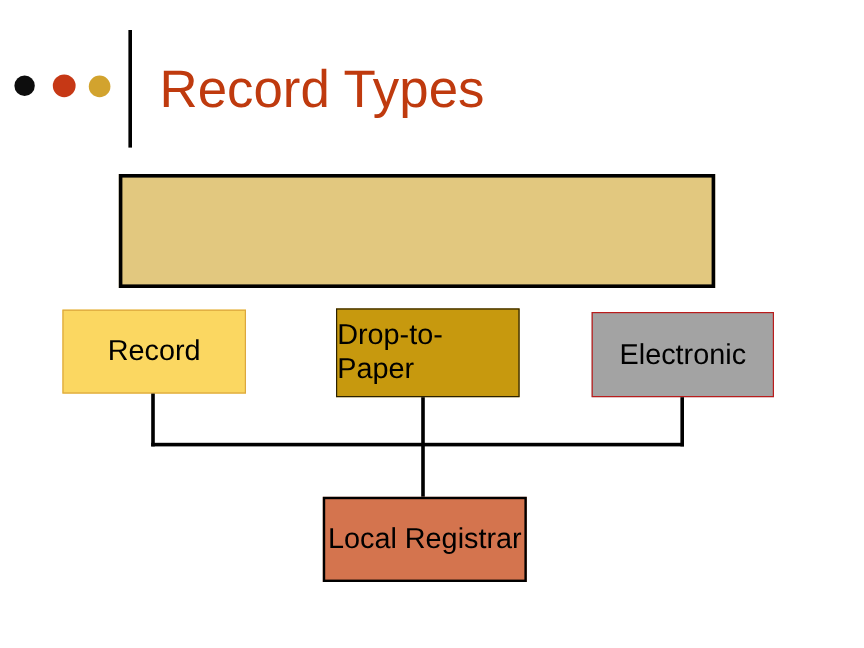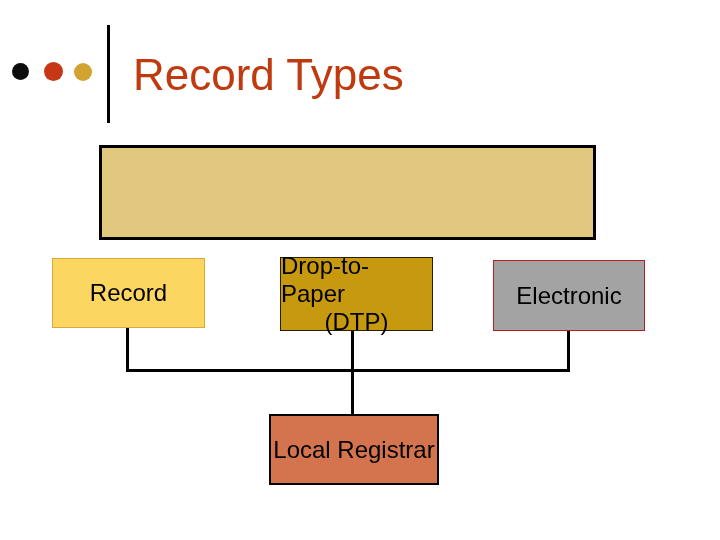--- a/index.html
+++ b/index.html
@@ -112,21 +112,20 @@
 
   <div class="desc-box">
   </div>
 
   <div class="node node-manual">
     <span>Record</span>
   </div>
 
   <div class="node node-dtp">
     <span>Drop-to-Paper</span>
-    <span>(DTP)</span>
   </div>
 
   <div class="node node-electronic">
     <span>Electronic</span>
   </div>
 
   <div class="conn conn-manual-v"></div>
   <div class="conn conn-dtp-v"></div>
   <div class="conn conn-electronic-v"></div>
   <div class="conn conn-h"></div>

